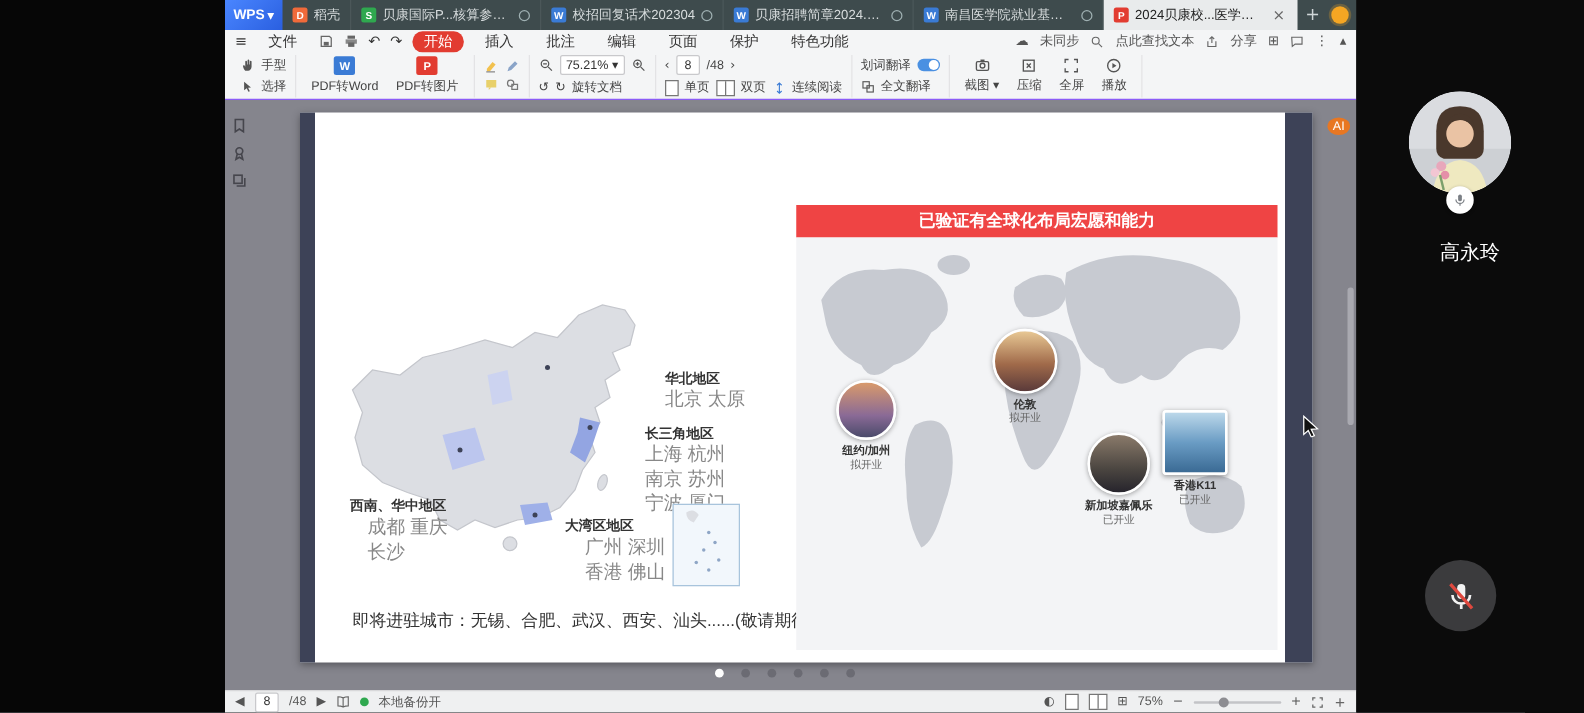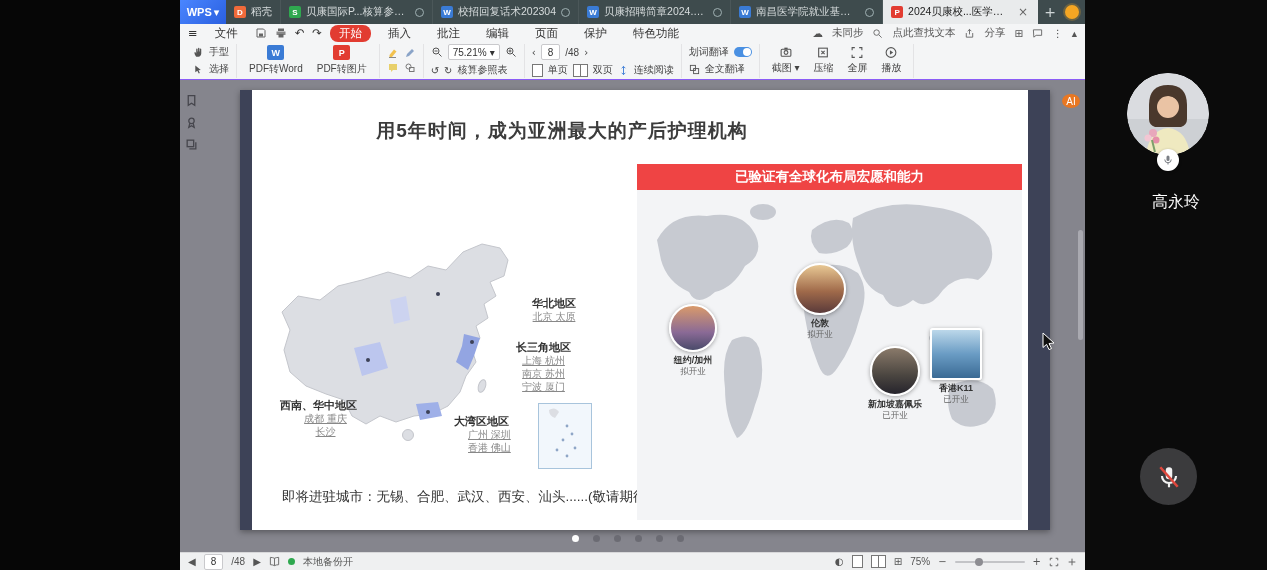--- a/index.html
+++ b/index.html
@@ -63,23 +63,23 @@
   .scrollhandle{position:absolute;right:2px;top:150px;width:5px;height:110px;border-radius:3px;background:#a9a9b0;}
 
   
   .slide{position:absolute;left:60px;top:10px;width:810px;height:440px;background:#fff;box-shadow:0 2px 6px rgba(0,0,0,.35);}
   .navyL{position:absolute;left:0;top:0;bottom:0;width:12px;background:#3d4257;}
   .navyR{position:absolute;right:0;top:0;bottom:0;width:22px;background:#3d4257;}
   .stitle{position:absolute;left:22px;top:28px;width:600px;text-align:center;font-size:19px;font-weight:bold;
           color:#3c3c3c;letter-spacing:1px;}
   .snote{position:absolute;left:28px;top:92px;width:358px;font-size:14.5px;color:#333;line-height:1.45;}
   .chinamap{position:absolute;left:28px;top:148px;width:300px;height:235px;}
-  .region{position:absolute;line-height:1.3;text-align:center;}
+  .region{position:absolute;line-height:1.3;}
   .rname{font-size:11px;font-weight:bold;color:#333;}
-  .rcity{font-size:10px;color:#888;text-decoration:underline;}
+  .rcity{font-size:15px;color:#888;}
   .inset{position:absolute;left:298px;top:313px;width:52px;height:64px;background:#f2f7fc;border:1px solid #a8c4dc;}
   .coming{position:absolute;left:42px;top:398px;font-size:13.5px;color:#333;}
   .panel{position:absolute;left:397px;top:74px;width:385px;height:356px;}
   .panelhdr{height:26px;background:#ef4444;color:#fff;font-size:13.5px;font-weight:bold;text-align:center;line-height:26px;}
   .panelbody{position:relative;height:330px;background:#f3f4f6;overflow:hidden;}
   .worldmap{position:absolute;left:0;top:0;width:385px;height:330px;}
   .callout{position:absolute;width:72px;text-align:center;}
   .cphoto{margin:0 auto;border:2px solid #fff;box-shadow:0 1px 4px rgba(0,0,0,.35);box-sizing:border-box;}
   .cname{font-size:9px;font-weight:bold;color:#333;margin-top:3px;line-height:1.25;}
   .cstat{font-size:8.5px;color:#666;line-height:1.3;}
@@ -260,21 +260,21 @@
           <svg width="12" height="12" viewBox="0 0 24 24">
               <circle cx="10" cy="10" r="6" fill="none" stroke="#555" stroke-width="2"></circle>
               <line x1="15" y1="15" x2="21" y2="21" stroke="#555" stroke-width="2"></line>
               <line x1="7" y1="10" x2="13" y2="10" stroke="#555" stroke-width="2"></line>
               <line x1="10" y1="7" x2="10" y2="13" stroke="#555" stroke-width="2"></line>
             </svg>
         </div>
         <div class="trow">
           <span class="glyph">↺</span>
           <span class="glyph">↻</span>
-          <span>核算参照表</span>
+          <span>旋转文档</span>
         </div>
       </div>
       <div class="tgroup">
         <div class="trow">
           <span class="glyph">‹</span>
           <span class="pagebox">
               <span>8</span>
             </span>
           <span>/48</span>
           <span class="glyph">›</span>
@@ -347,21 +347,20 @@
         <svg width="13" height="13" viewBox="0 0 24 24">
             <rect x="4" y="4" width="12" height="12" fill="none" stroke="#46464d" stroke-width="2.4"></rect>
             <path d="M8 20h12V8" fill="none" stroke="#46464d" stroke-width="2.4"></path>
           </svg>
       </div>
 
       <div class="slide">
         <div class="navyL"></div>
         <div class="navyR"></div>
 
-        <div class="stitle">用5年时间，成为亚洲最大的产后护理机构</div>
 
         <svg class="chinamap" viewBox="0 0 300 235">
           <path d="M195,14 L214,6 L232,10 L240,22 L236,38 L222,44 L228,58 L216,66 L220,80 L208,88 L212,100 L204,112
                    L208,124 L198,138 L192,154 L180,168 L164,176 L146,178 L128,184 L112,178 L98,186 L84,178
                    L76,162 L58,156 L38,148 L22,134 L16,112 L22,92 L14,74 L30,58 L52,62 L70,48 L94,42
                    L120,34 L142,40 L160,28 L178,32 Z" fill="#dcdee3" stroke="#c4c6cc" stroke-width="1"></path>
           <polygon points="122,62 138,58 142,82 126,86" fill="#ccd3f0"></polygon>
           <polygon points="86,110 112,104 120,130 94,138" fill="#bcc6ee"></polygon>
           <polygon points="196,96 212,100 206,118 200,132 188,124 194,108" fill="#93a5e2"></polygon>
           <polygon points="148,166 170,164 174,178 152,182" fill="#9fb0e8"></polygon>

